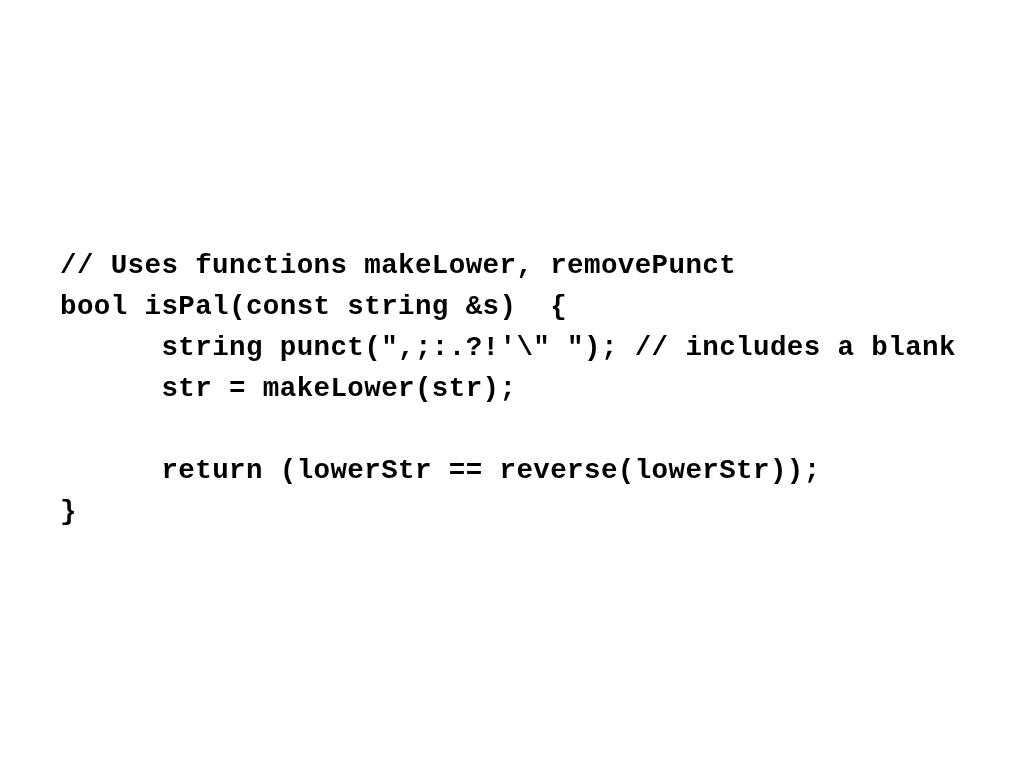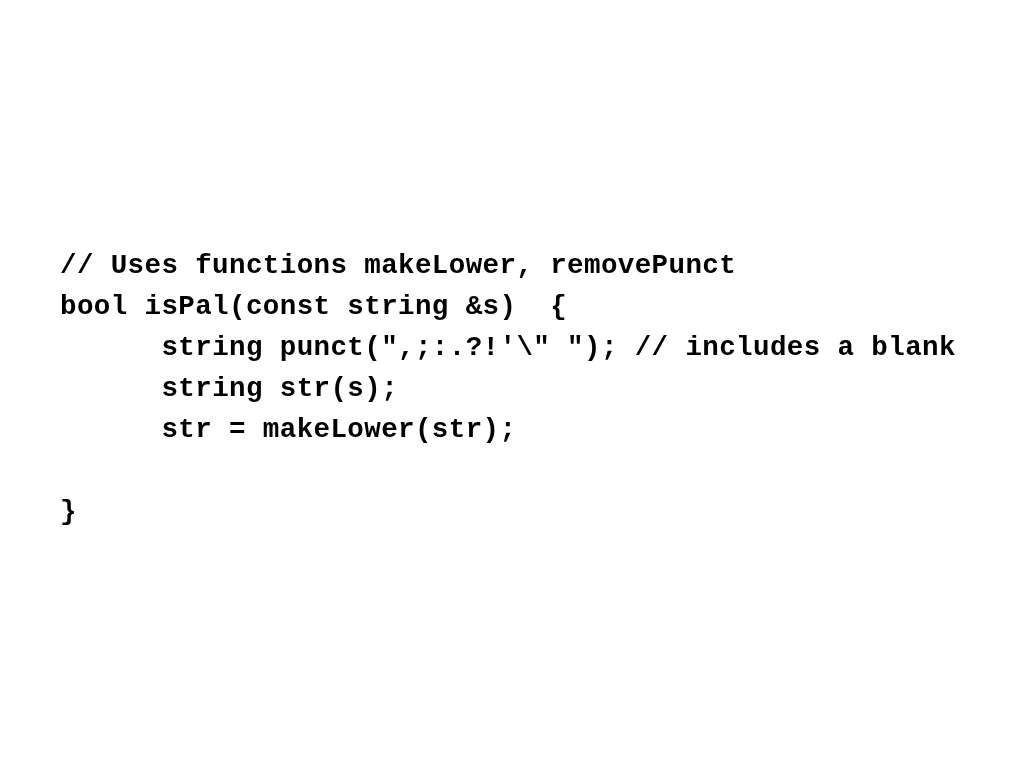--- a/index.html
+++ b/index.html
@@ -49,25 +49,25 @@
 <div id="slide">
 
   <div id="code-block">
 
     <div class="code-line">// Uses functions makeLower, removePunct</div>
 
     <div class="code-line">bool isPal(const string &amp;s)  {</div>
 
     <div class="code-line">      string punct(",;:.?!'\" "); // includes a blank</div>
 
-    <div class="code-line">      string str(s);</div>
 
     <div class="code-line">      str = makeLower(str);</div>
 
 
     <div class="code-line blank-line"></div>
 
+    <div class="code-line">      return (lowerStr == reverse(lowerStr));</div>
 
     <div class="code-line">}</div>
 
   </div>
 
 </div>
 
 </body></html>

